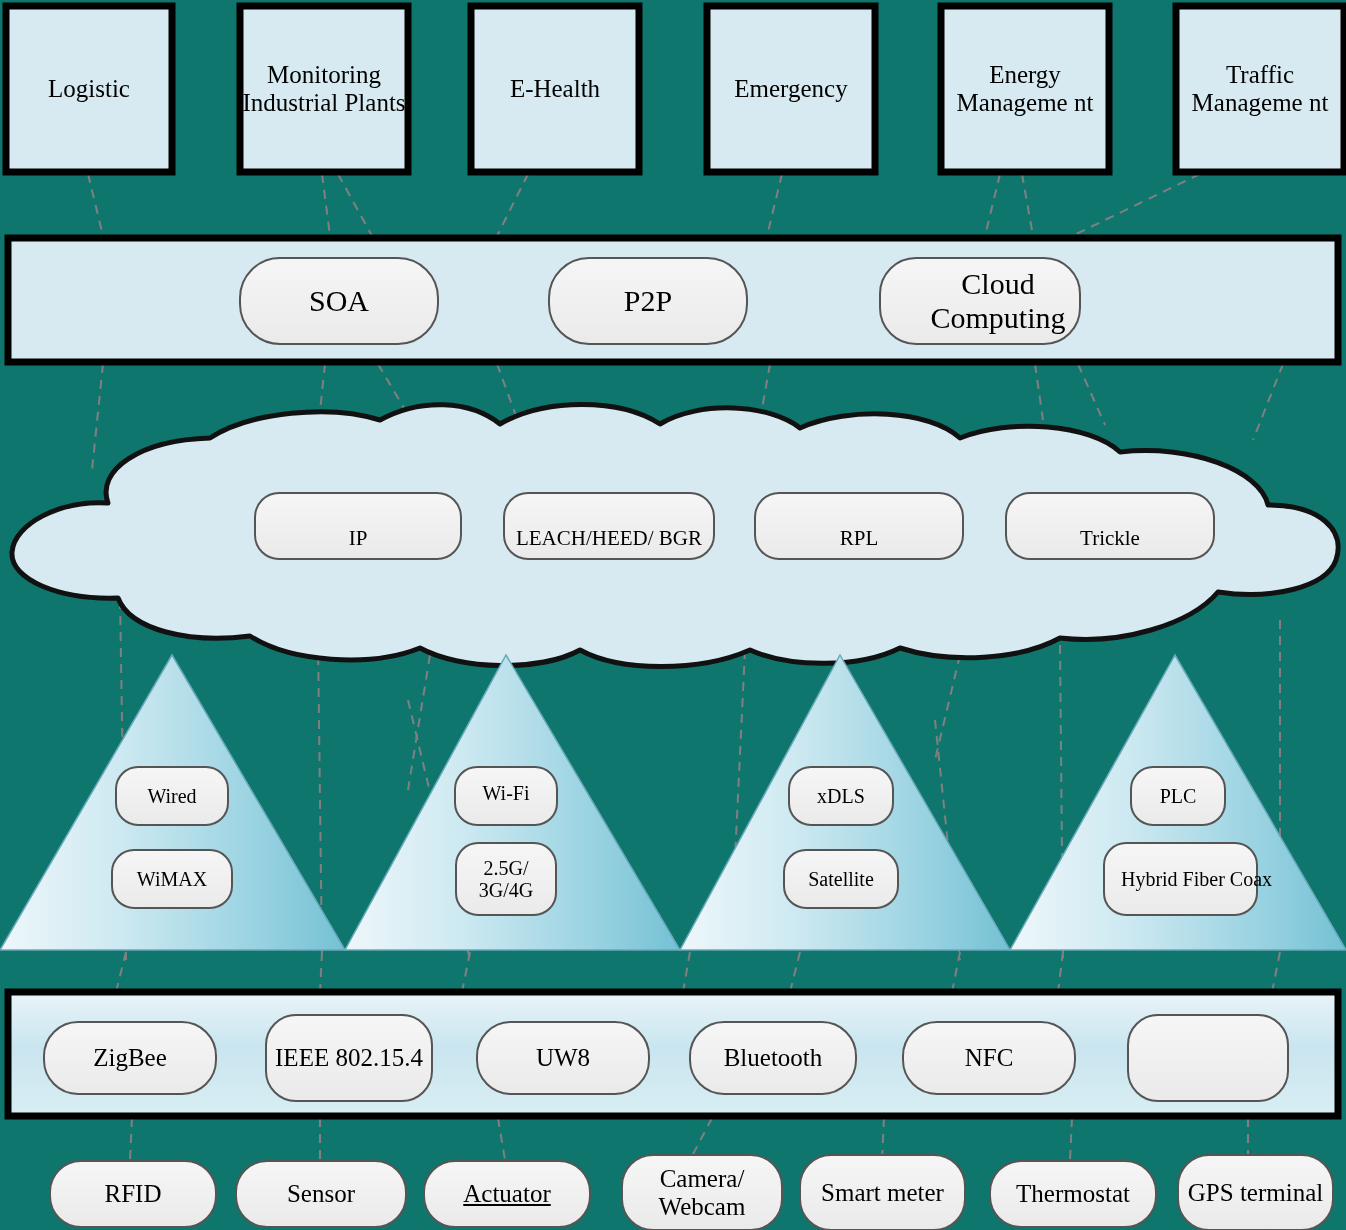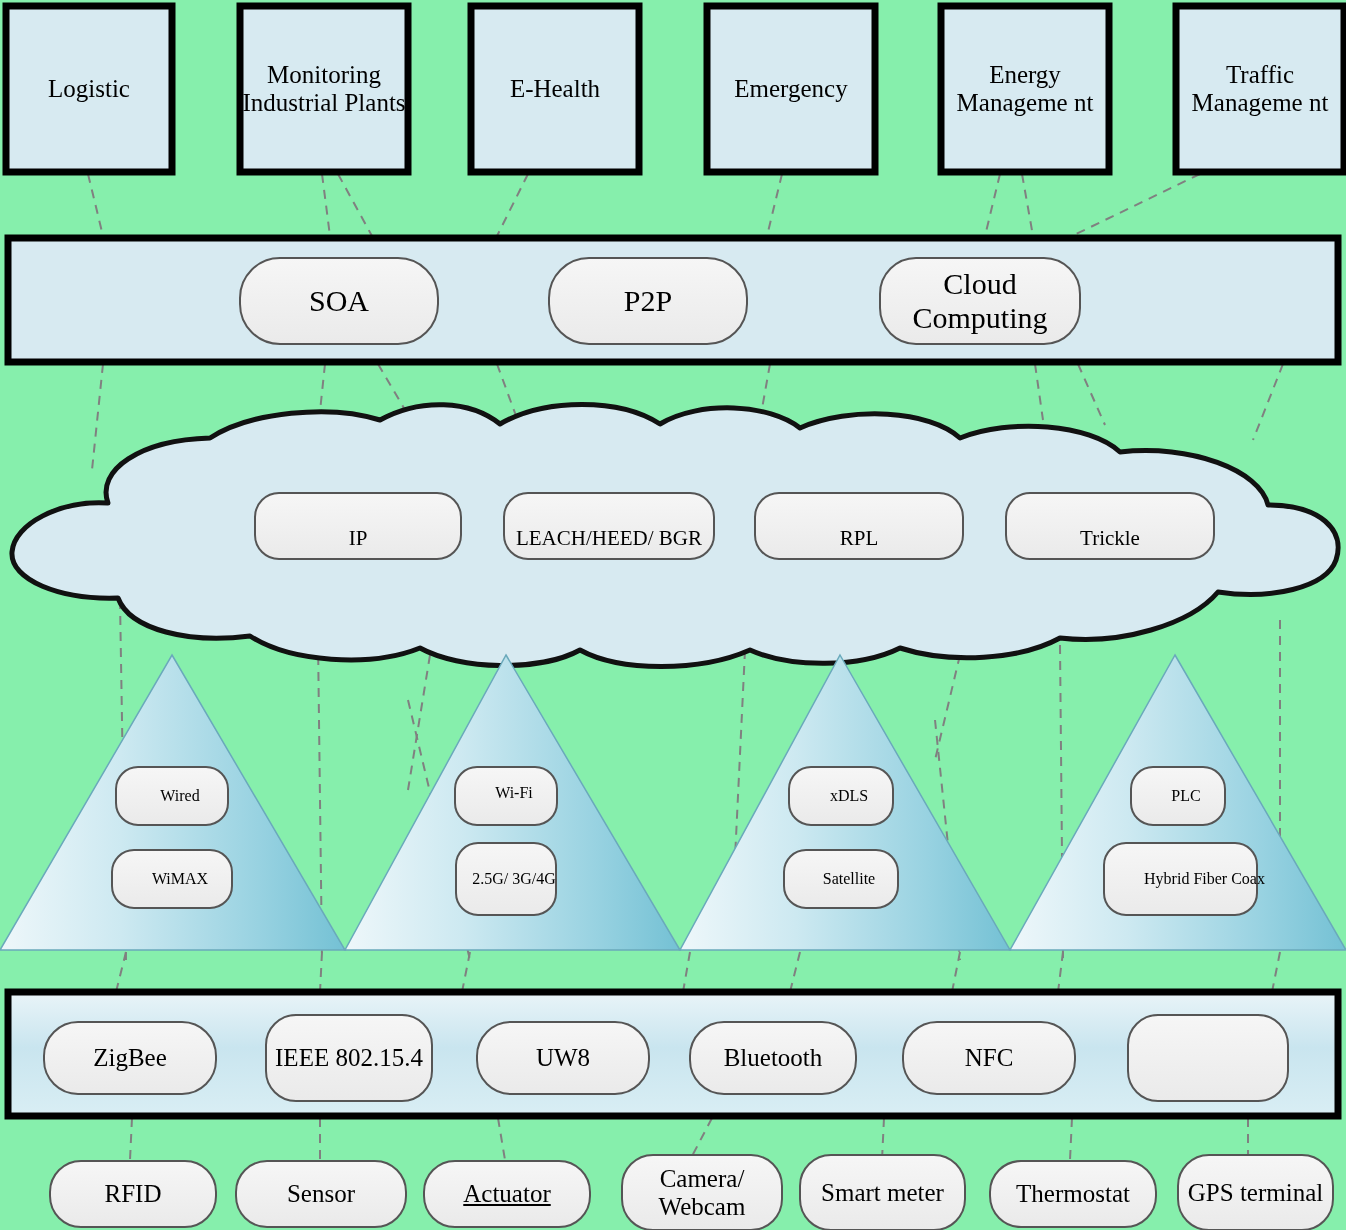--- a/index.html
+++ b/index.html
@@ -7,21 +7,21 @@
   body{
     font-family:"Liberation Serif","DejaVu Serif",serif;
     color:#000;
     -webkit-font-smoothing:antialiased;
   }
   #stage{
     position:relative;
     width:1346px;
     height:1230px;
     overflow:hidden;
-    background:#86efac;
+    background:#0f766e;
   }
   #vec{position:absolute;left:0;top:0;width:1346px;height:1230px;}
 
   
   .lbl{
     position:absolute;
     display:flex;
     align-items:center;
     justify-content:center;
     text-align:center;
@@ -33,21 +33,21 @@
   
   .app-box-label{font-size:25px;}
 
   
   .mw-label{font-size:30px;}
 
   
   .net-label{font-size:21px;margin-top:13px;}
 
   
-  .acc-label{font-size:16px;padding-left:8px;}
+  .acc-label{font-size:20px;}
 
   
   .phy-label{font-size:25px;}
 
   
   .dev-label{font-size:25px;}
 </style>
 </head>
 <body>
 
@@ -215,21 +215,21 @@
 
   <div class="lbl app-box-label" style="left:6px;top:6px;width:166px;height:166px;">Logistic</div>
   <div class="lbl app-box-label" style="left:240px;top:6px;width:168px;height:166px;">Monitoring Industrial Plants</div>
   <div class="lbl app-box-label" style="left:471px;top:6px;width:168px;height:166px;">E-Health</div>
   <div class="lbl app-box-label" style="left:707px;top:6px;width:168px;height:166px;">Emergency</div>
   <div class="lbl app-box-label" style="left:941px;top:6px;width:168px;height:166px;">Energy Manageme nt</div>
   <div class="lbl app-box-label" style="left:1176px;top:6px;width:168px;height:166px;">Traffic Manageme nt</div>
 
   <div class="lbl mw-label" style="left:240px;top:258px;width:198px;height:86px;">SOA</div>
   <div class="lbl mw-label" style="left:549px;top:258px;width:198px;height:86px;">P2P</div>
-  <div class="lbl mw-label" style="left:880px;top:258px;width:200px;height:86px;">Cloud Computing</div>
+  <div class="lbl mw-label" style="left:880px;top:258px;width:200px;height:86px;padding-left:18px;">Cloud Computing</div>
 
   <div class="lbl net-label" style="left:255px;top:493px;width:206px;height:66px;">IP</div>
   <div class="lbl net-label" style="left:504px;top:493px;width:210px;height:66px;">LEACH/HEED/ BGR</div>
   <div class="lbl net-label" style="left:755px;top:493px;width:208px;height:66px;">RPL</div>
   <div class="lbl net-label" style="left:1006px;top:493px;width:208px;height:66px;">Trickle</div>
 
   <div class="lbl acc-label" style="left:116px;top:767px;width:112px;height:58px;">Wired</div>
   <div class="lbl acc-label" style="left:112px;top:850px;width:120px;height:58px;">WiMAX</div>
 
   <div class="lbl acc-label" style="left:455px;top:767px;width:102px;height:52px;">Wi-Fi</div>

